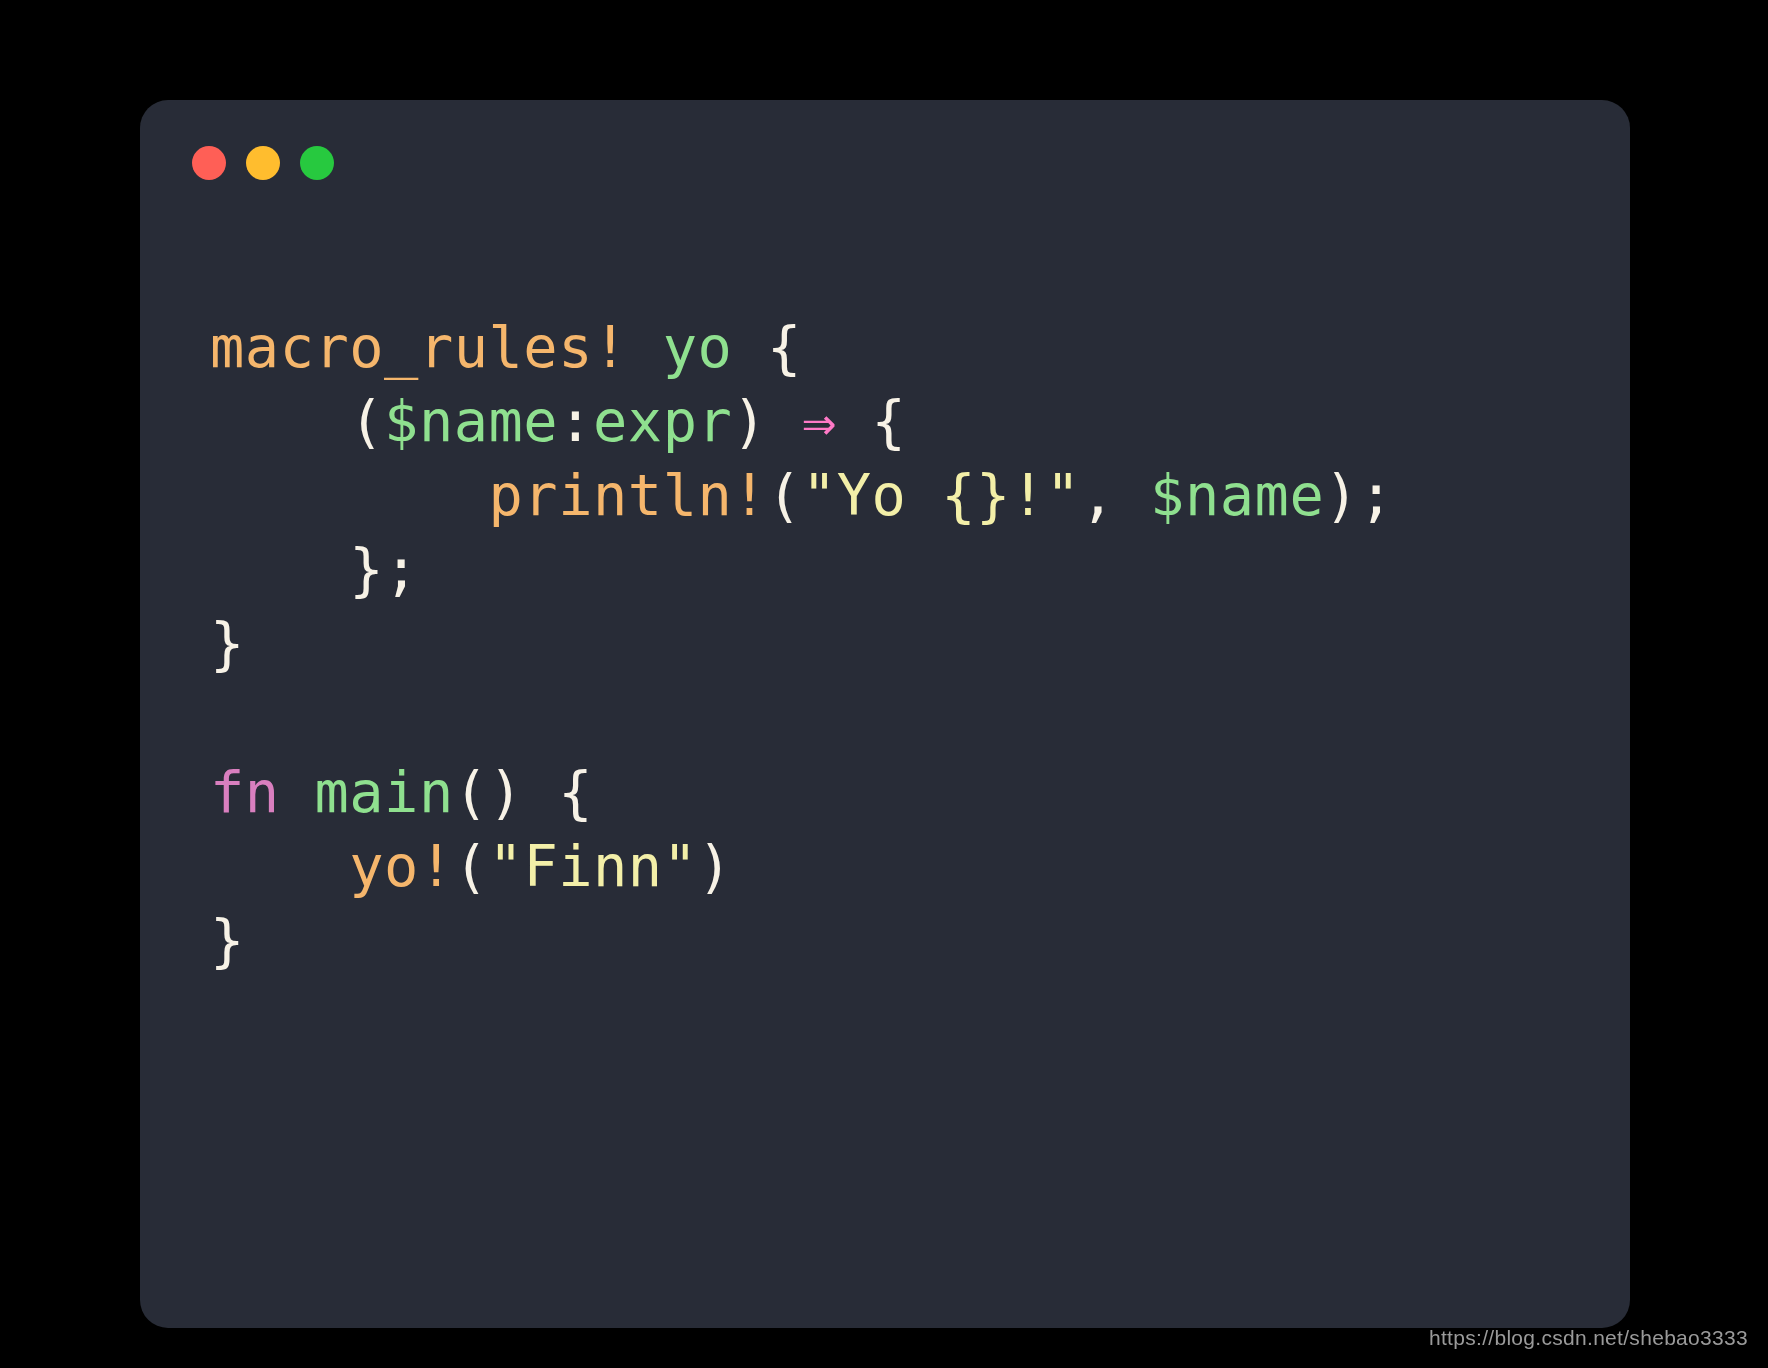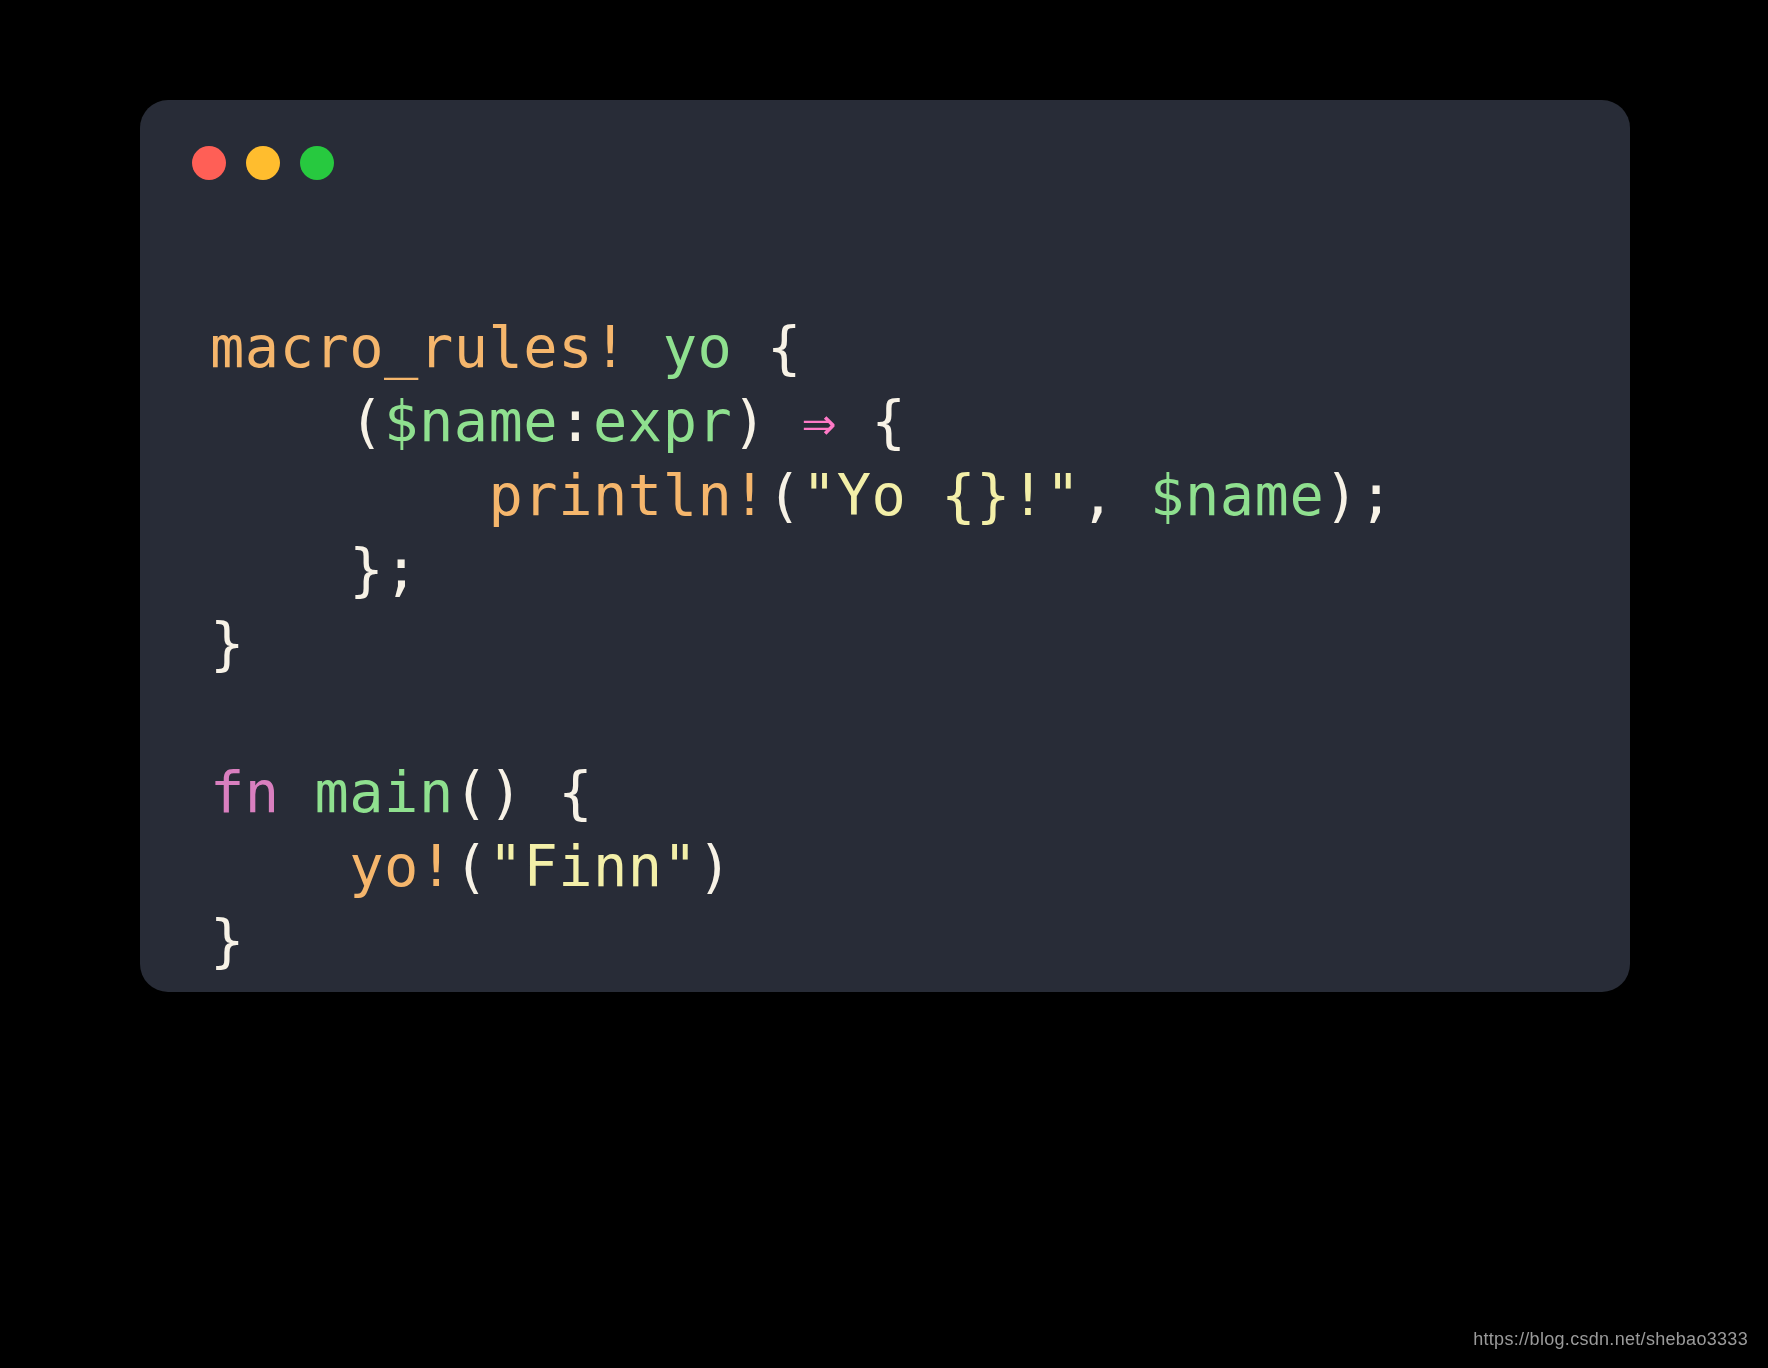--- a/index.html
+++ b/index.html
@@ -9,21 +9,21 @@
     height: 1368px;
     background: #000;
     font-family: "SF Mono", "Menlo", "Consolas", "Liberation Mono", monospace;
     overflow: hidden;
   }
   .frame {
     position: absolute;
     left: 140px;
     top: 100px;
     width: 1490px;
-    height: 892px;
+    height: 1228px;
     background: #282c37;
     border-radius: 28px;
   }
   .traffic {
     position: absolute;
     left: 52px;
     top: 46px;
     display: flex;
     gap: 20px;
   }
@@ -54,21 +54,21 @@
   .c-string   { color: #f3efa8; }
   .c-pink     { color: #ff79c6; }
   .c-magenta  { color: #d97fbf; }
 
   .watermark {
     position: absolute;
     right: 20px;
     bottom: 18px;
     color: #9a9a9a;
     font-family: Arial, sans-serif;
-    font-size: 18px;
+    font-size: 21px;
     letter-spacing: 0.3px;
   }
 </style>
 </head>
 <body>
 
 <div class="frame">
   <div class="traffic">
     <div class="dot red"></div>
     <div class="dot yellow"></div>

